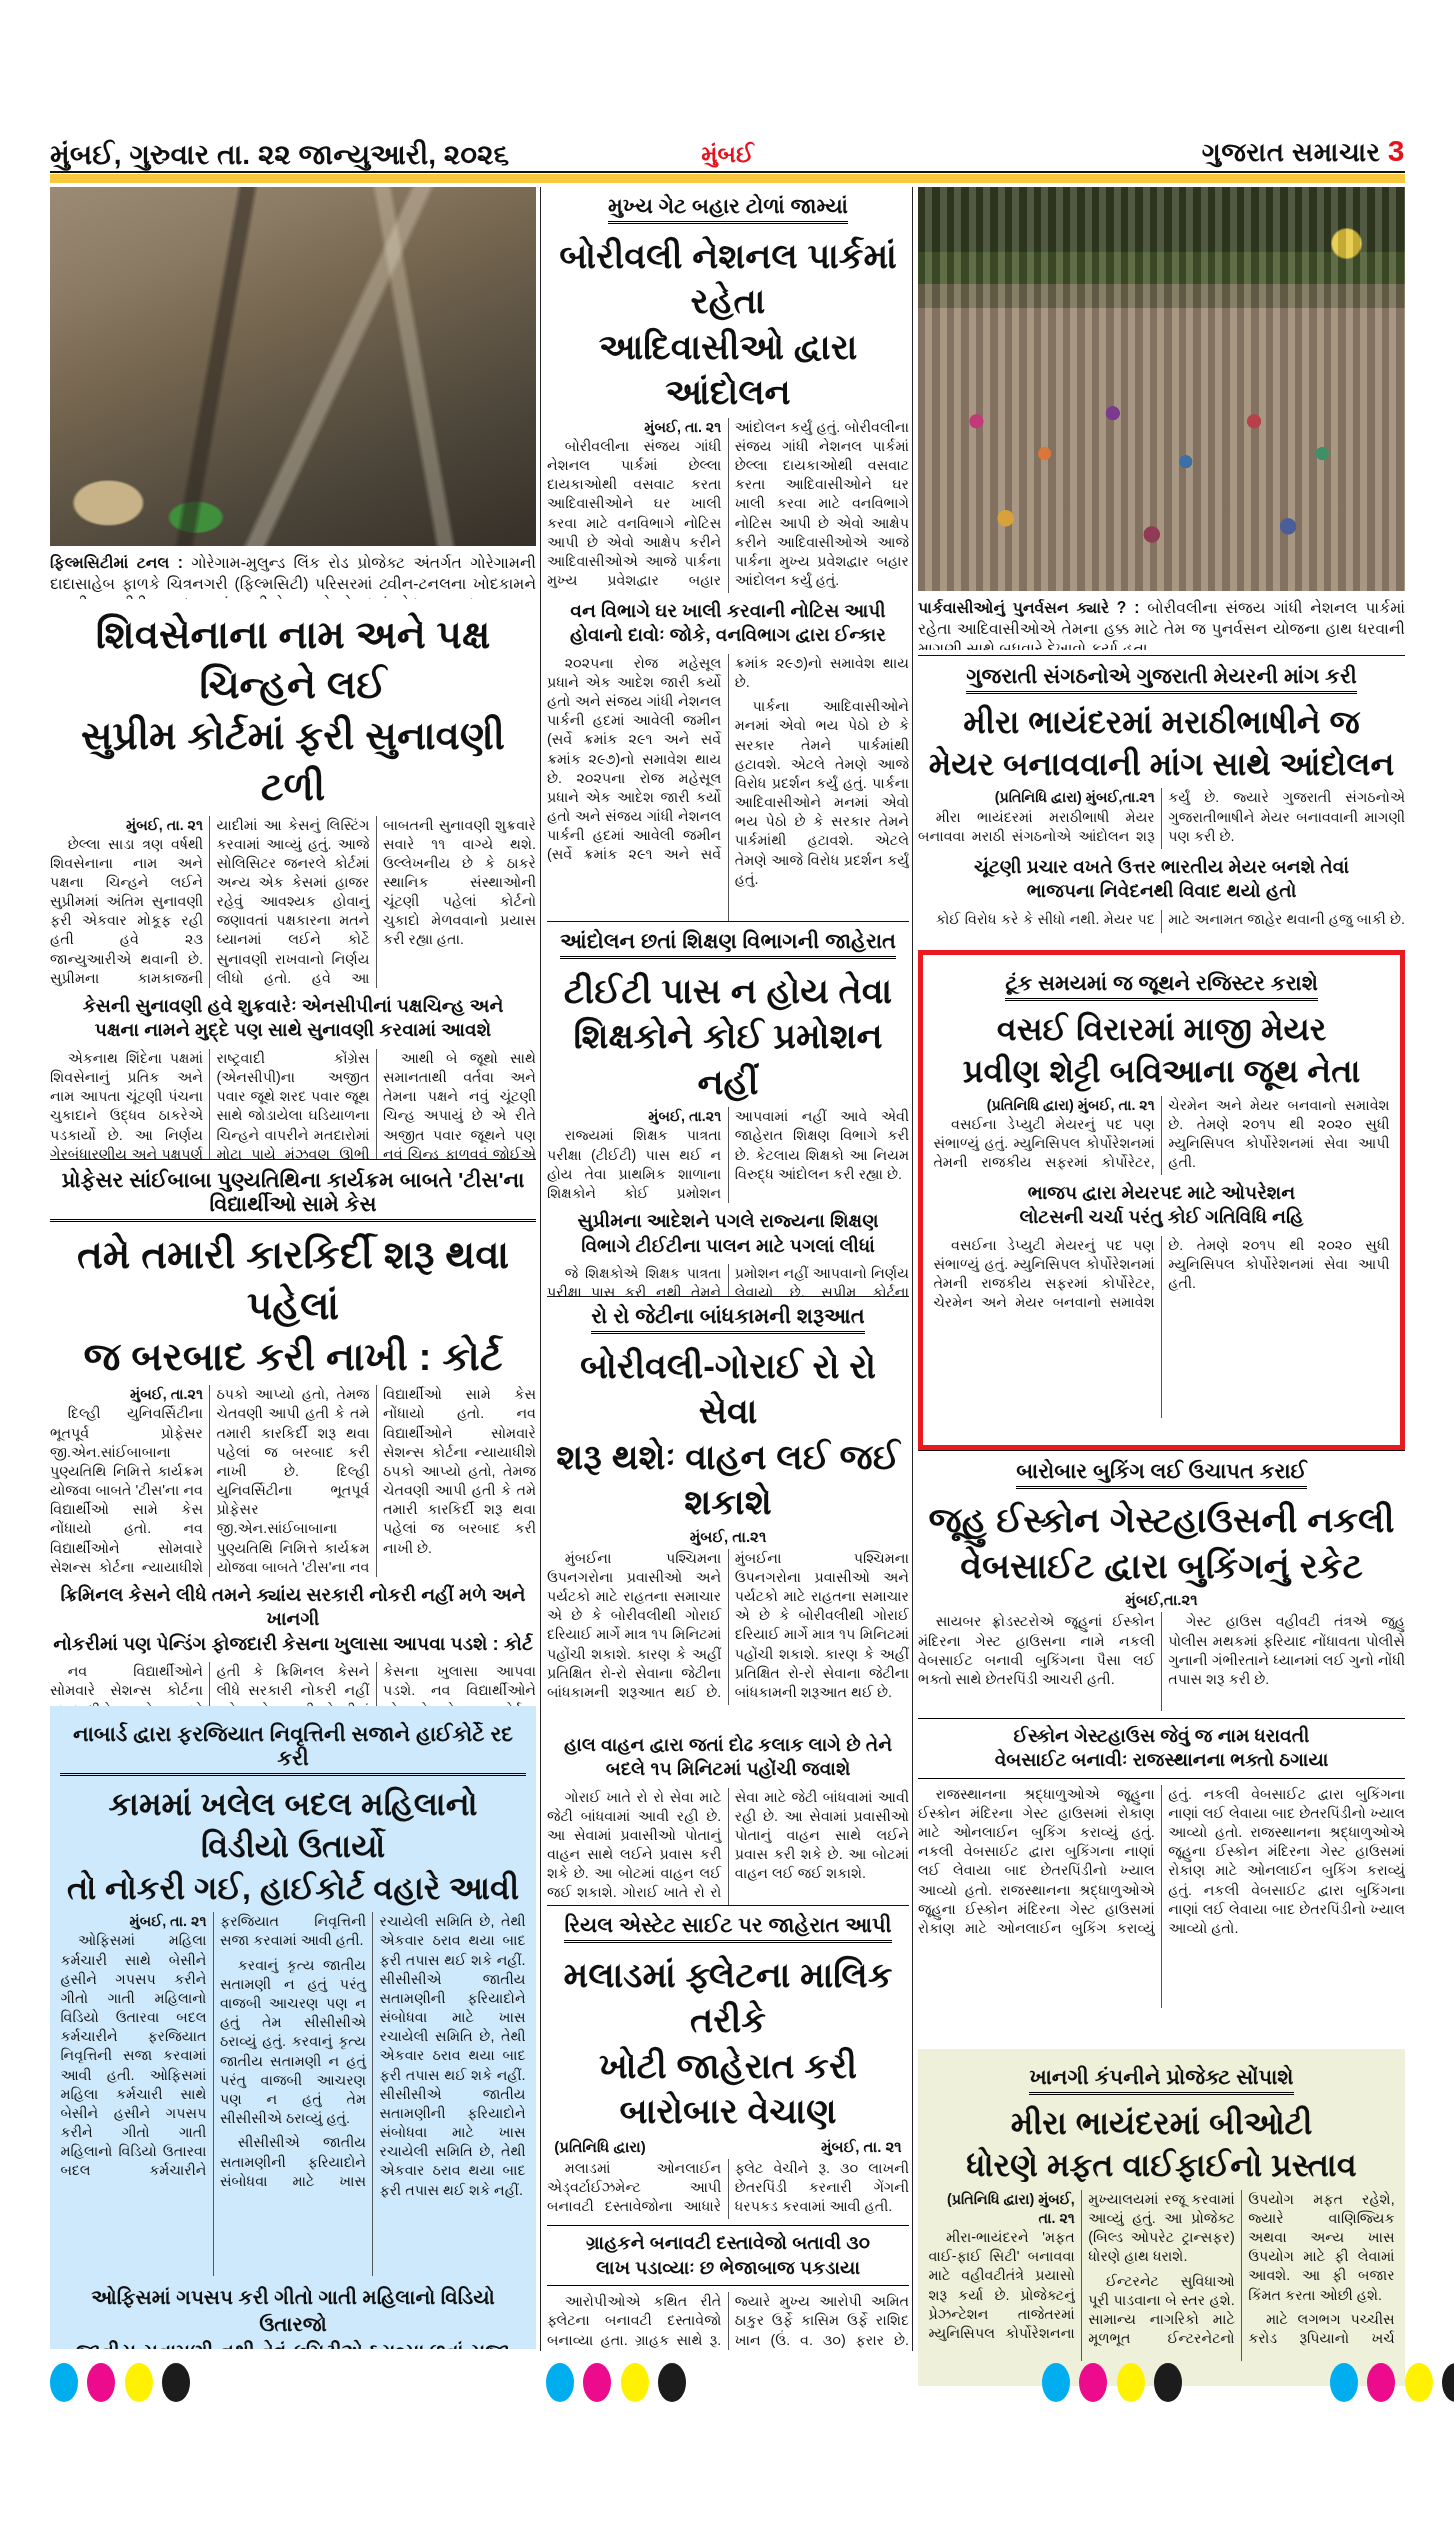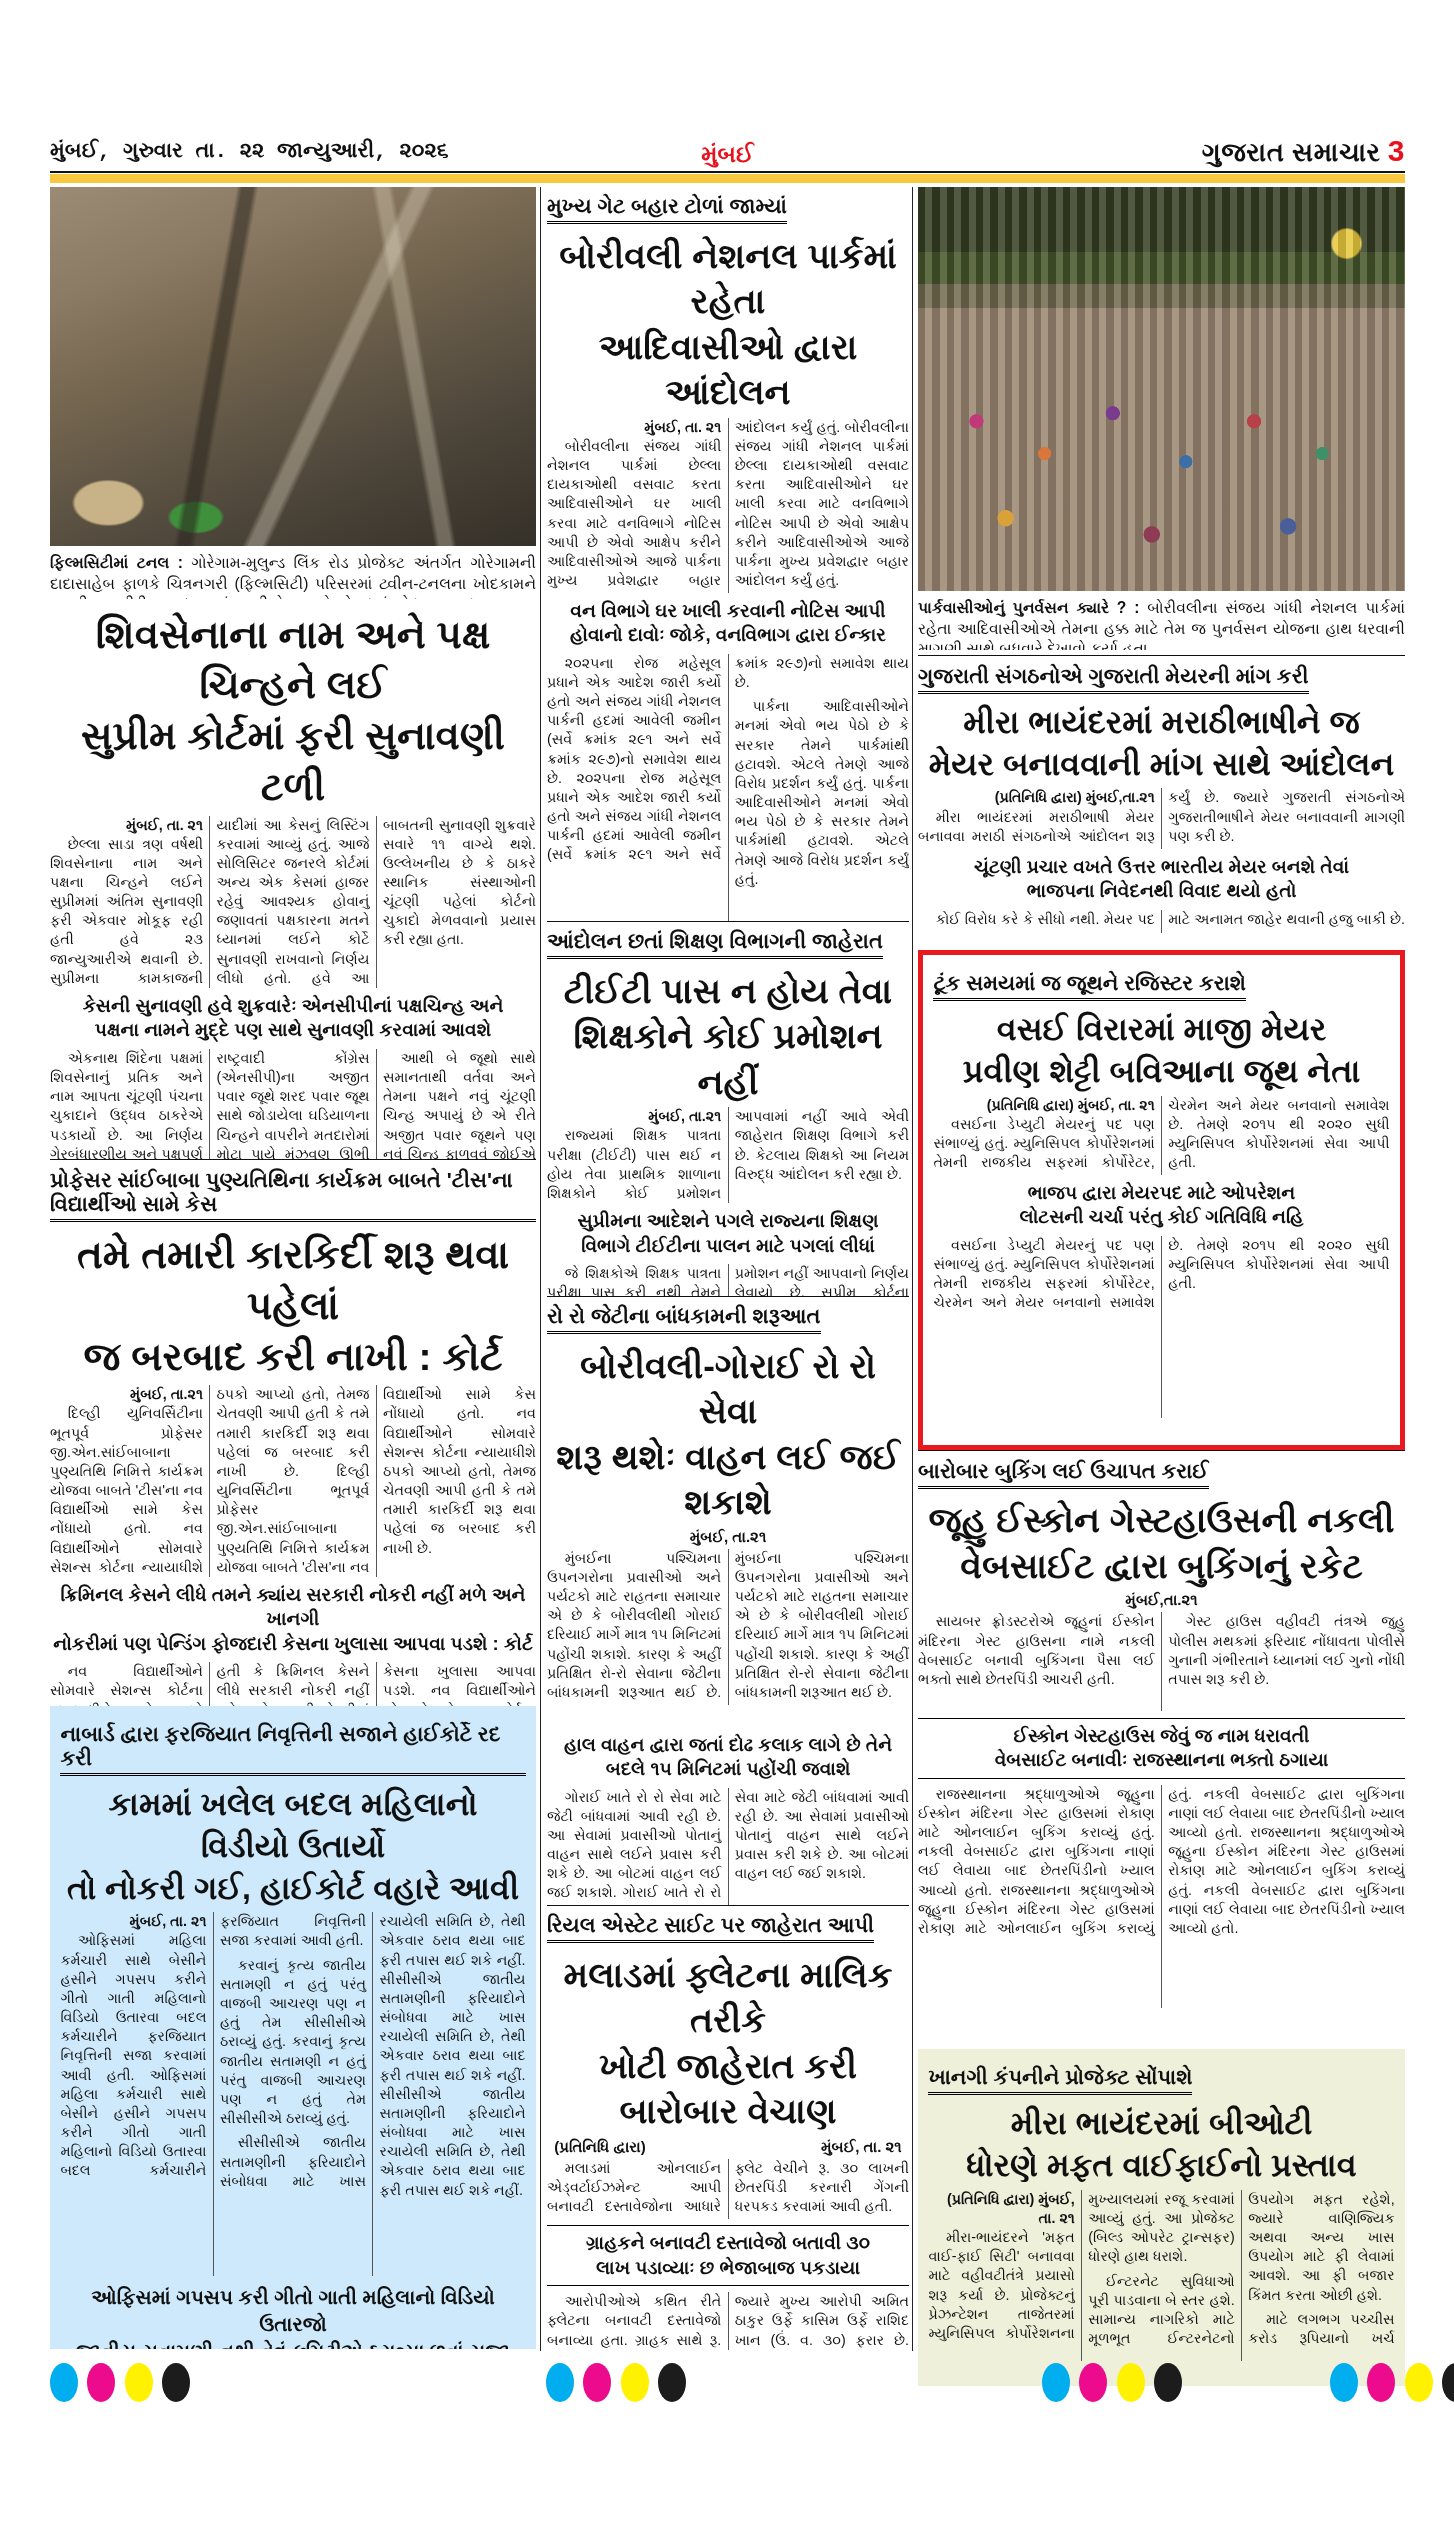--- a/index.html
+++ b/index.html
@@ -1,19 +1,19 @@
 <!DOCTYPE html>
 <html style="font-size:8.3px"><head>
 <meta charset="utf-8">
 <style>
   html,body{margin:0;padding:0;background:#e8e8e8;}
   .page{position:relative;width:1455px;height:2525px;background:#ffffff;
         font-family:"Liberation Sans","DejaVu Sans",sans-serif;color:#101010;overflow:hidden;}
   
-  .hdr-date{position:absolute;left:50px;top:139px;font-size:21px;font-weight:bold;font-family:Liberation Mono, monospace;}
+  .hdr-date{position:absolute;left:50px;top:139px;font-size:28px;font-weight:bold;}
   .hdr-city{position:absolute;left:50%;transform:translateX(-50%);top:141px;font-size:23px;font-weight:bold;color:#e8121c;}
   .hdr-brand{position:absolute;right:50px;top:134px;font-size:26px;font-weight:900;letter-spacing:0.5px;}
   .hdr-brand .pageno{color:#e8121c;font-size:30px;margin-left:7.3px;font-weight:900;}
   .hdr-rule{position:absolute;left:50px;right:50px;top:171px;height:1.6px;background:#111;}
   .hdr-band{position:absolute;left:50px;right:50px;top:174px;height:8.8px;background:#f8c93f;}
   
   .vrule{position:absolute;top:187px;height:2164px;width:1px;background:#222;}
   .v1{left:540px;} .v2{left:912px;}
   .colwrap{position:absolute;top:187px;}
   .col-left{left:50px;width:486px;}
@@ -41,21 +41,21 @@
      radial-gradient(12.5px 12.5px at 83% 66%,#3f8f68 0 50%,transparent 55%),
      radial-gradient(15.6px 15.6px at 18% 82%,#d9a13a 0 50%,transparent 55%),
      radial-gradient(15.6px 15.6px at 48% 86%,#8f3b55 0 50%,transparent 55%),
      radial-gradient(15.6px 15.6px at 76% 84%,#4a5f9a 0 50%,transparent 55%),
      repeating-linear-gradient(90deg,rgba(60,40,30,.25) 0 7.3px,rgba(210,190,170,.25) 7.3px 14.5px);}
   
   .caption{font-size:15.6px;line-height:1.3;text-align:justify;margin:7.3px 0 5.2px;}
   .caption b{font-weight:800;}
   article{position:relative;overflow:hidden;}
   .rule-top{border-top:1.6px solid #111;}
-  .kicker{font-size:21px;font-weight:800;text-align:left;padding:7.3px 0 3.1px;}
+  .kicker{font-size:21px;font-weight:800;text-align:center;padding:7.3px 0 3.1px;}
   .kicker .u{display:inline-block;border-bottom:3.1px double #000;padding-bottom:3.1px;}
   .kicker-box{border-top:1.6px solid #000;border-bottom:4.2px double #000;padding:6.2px 0;margin-top:4.2px;}
   .headline{font-weight:800;text-align:center;line-height:1.3;white-space:pre-line;margin:5.2px 0 3.1px;}
   .h-xl{font-size:39px;text-align:center;} .h-lg{font-size:35px;} .h-md{font-size:32px;}
   .byline-row{display:flex;justify-content:space-between;font-size:15px;font-weight:bold;padding:1px 7.3px 3.1px;}
   .dateline-c{text-align:center;font-size:15px;font-weight:bold;margin:1px 0 3.1px;}
   .cols{column-gap:13.5px;column-rule:0.5px solid #555;font-size:14.3px;line-height:1.34;text-align:justify;overflow:hidden;}
   .cols-2{column-count:2;} .cols-3{column-count:3;}
   .cols p{margin:0 0 5.2px;text-indent:17.7px;}
   .cols .dl{text-align:right;font-weight:bold;text-indent:0;}

